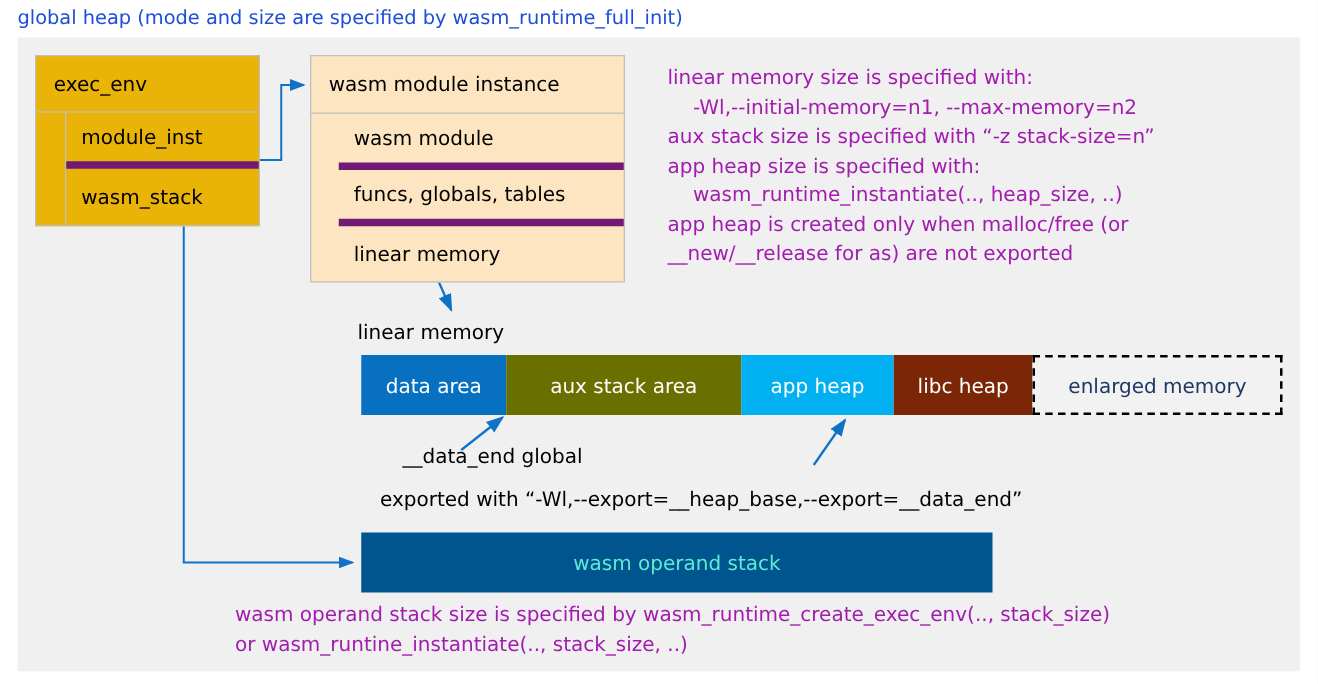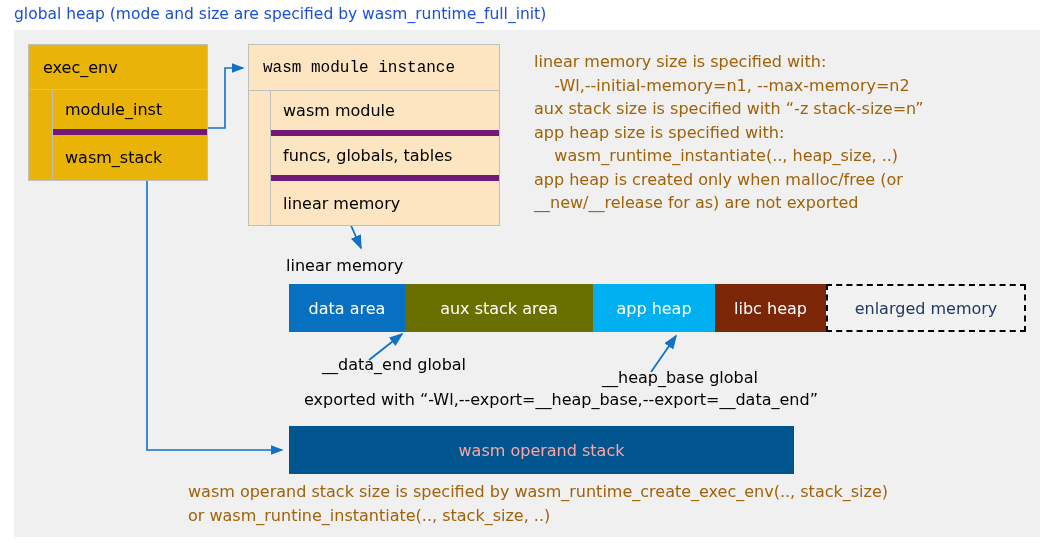--- a/index.html
+++ b/index.html
@@ -83,32 +83,32 @@
   #exec-env-box .hdr { height: 45px; }
   #exec-env-box .body { height: 90px; }
   #exec-env-box .gutter { width: 24px; }
   #exec-env-box .row { height: 45px; }
 
   
   #module-instance-box {
     left: 234px; top: 14px; width: 252px; height: 182px;
     background: #fce5c0;
   }
-  #module-instance-box .hdr { height: 46px; font-family: Liberation Mono, monospace; }
-  #module-instance-box .body { height: 135px; }
+  #module-instance-box .hdr { height: 46px; }
+  #module-instance-box .body { height: 135px; align-items: center; }
   #module-instance-box .gutter { width: 22px; }
   #module-instance-box .row { height: 45px; }
 
   
   .note {
     position: absolute;
     font-size: 16px;
     line-height: 23.5px;
     white-space: pre;
-    color: #a16207;
+    color: #a21caf;
   }
   #linear-memory-note { left: 520px; top: 20px; }
 
   
   #linear-memory-label {
     position: absolute;
     left: 272px;
     top: 226px;
     font-size: 16px;
   }
@@ -143,21 +143,21 @@
   #exported-label   { position: absolute; left: 290px; top: 360px; font-size: 16px; }
 
   
   #operand-stack-box {
     position: absolute;
     left: 275px;
     top: 396px;
     width: 505px;
     height: 48px;
     background: #00558f;
-    color: #fca5a5;
+    color: #5eead4;
     display: flex;
     align-items: center;
     justify-content: center;
     font-size: 16px;
   }
   #operand-stack-note {
     left: 174px; top: 450px;
   }
 
   
@@ -228,20 +228,19 @@
 
   <div id="memory-bar">
     <div class="seg" style="width: 116px; background: rgb(8, 112, 192);">data area</div>
     <div class="seg" style="width: 188px; background: rgb(106, 112, 0);">aux stack area</div>
     <div class="seg" style="width: 122px; background: rgb(0, 176, 240);">app heap</div>
     <div class="seg" style="width: 111px; background: rgb(123, 38, 7);">libc heap</div>
     <div class="seg dashed" style="width: 200px; background: rgb(242, 242, 242); color: rgb(31, 56, 100); border-color: rgb(0, 0, 0);">enlarged memory</div>
   </div>
 
   <div id="data-end-label">__data_end global</div>
-  <div id="heap-base-label">__heap_base global</div>
   <div id="exported-label">exported with “-Wl,--export=__heap_base,--export=__data_end”</div>
 
   <div id="operand-stack-box" style="background: rgb(0, 85, 143);">wasm operand stack</div>
   <div class="note" id="operand-stack-note">wasm operand stack size is specified by wasm_runtime_create_exec_env(.., stack_size)
 or wasm_runtine_instantiate(.., stack_size, ..)</div>
 
 </div>
 
 </body></html>

